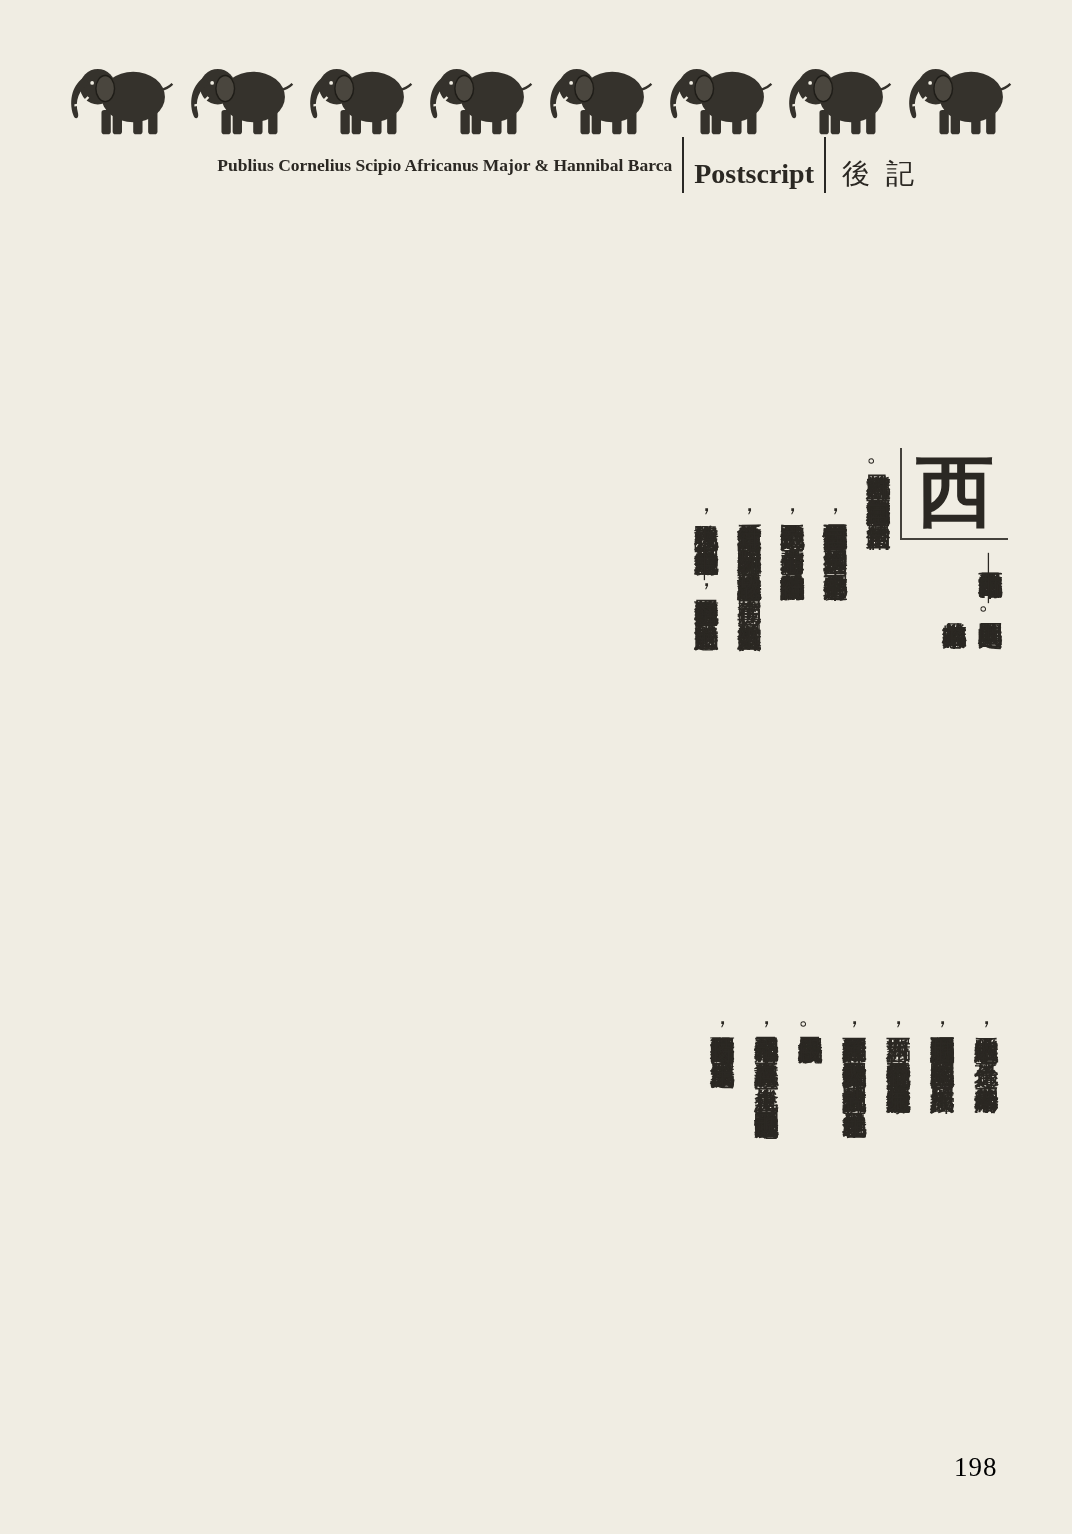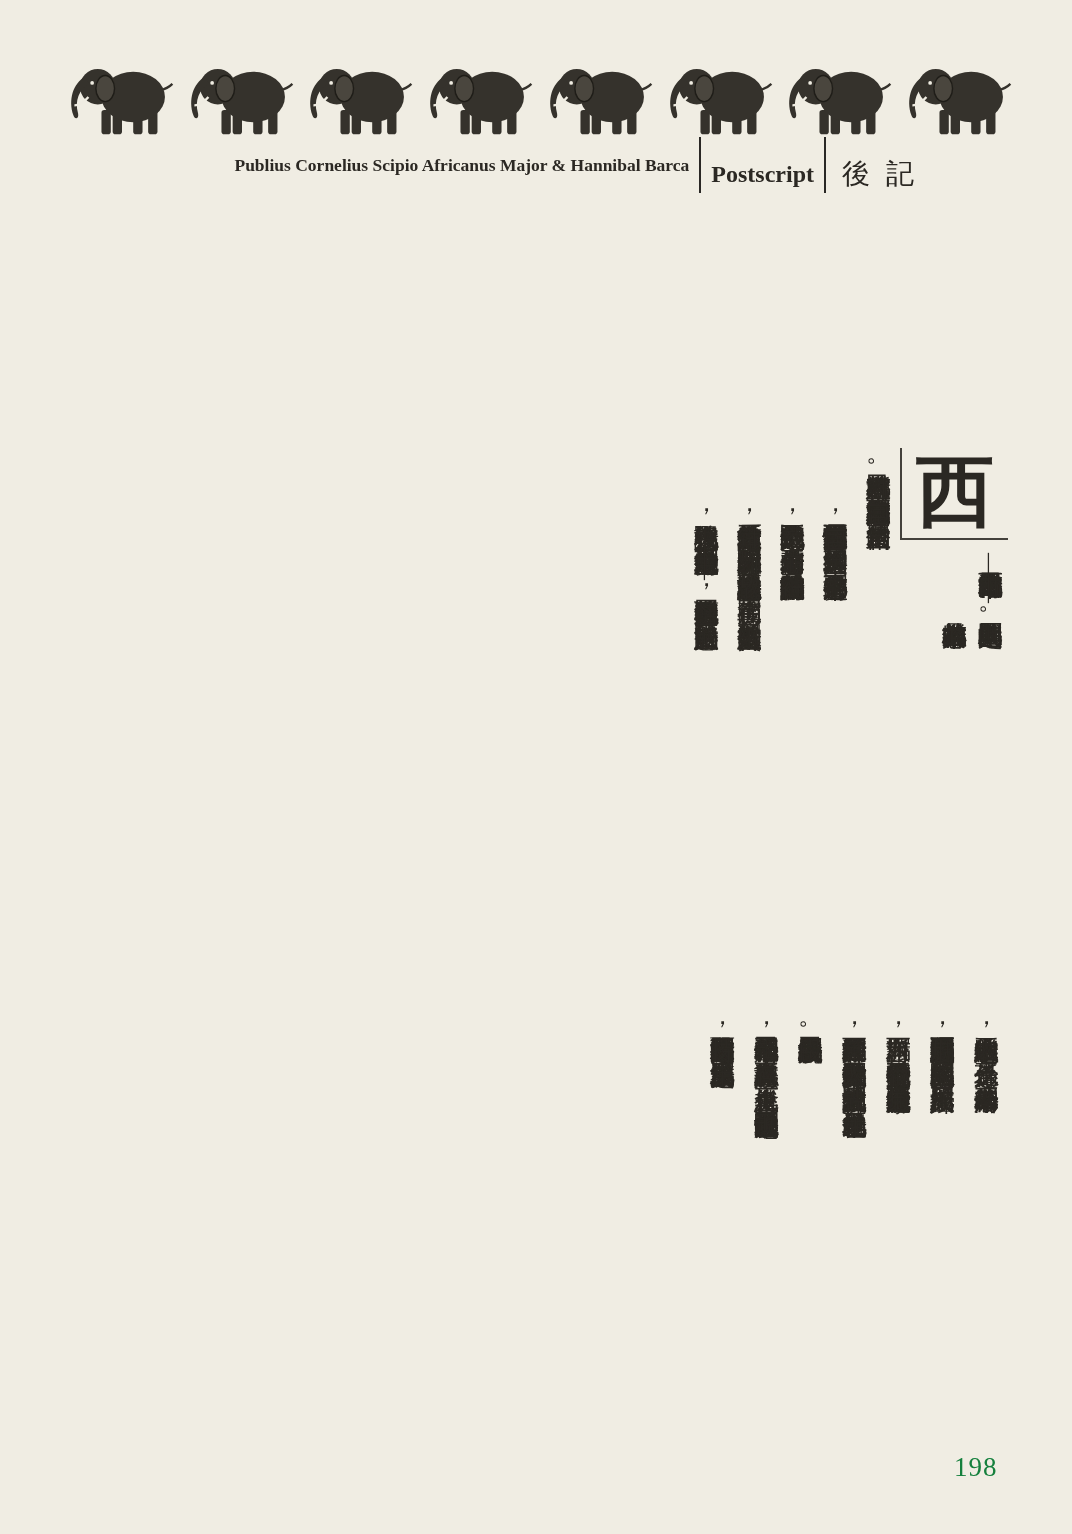--- a/index.html
+++ b/index.html
@@ -16,21 +16,21 @@
   .frieze svg{display:block;}
   
   .hdr{
     position:absolute;top:136px;right:142px;height:58px;
     display:flex;justify-content:flex-end;align-items:center;
   }
   .hdr-en{text-align:right;white-space:nowrap;}
   .hdr-series{font-size:17.5px;font-weight:bold;line-height:24px;}
   .hdr-vol{font-size:21px;font-weight:bold;line-height:27px;}
   .hdr-bar{width:2px;background:#2a2825;margin:0 10px;height:56px;}
-  .hdr-post{font-size:24px;font-weight:bold;line-height:24px;margin-top:17px;white-space:nowrap;}
+  .hdr-post{font-size:28px;font-weight:bold;line-height:24px;margin-top:17px;white-space:nowrap;}
   .hdr-cjk{font-size:28px;letter-spacing:16px;margin-top:18px;padding-left:6px;white-space:nowrap;}
   
   .vtext{
     writing-mode:vertical-rl;text-orientation:mixed;
     font-size:25px;color:#2b2823;text-align:start;
   }
   .vtext p{margin:0;padding:0;}
   .ind{text-indent:2em;}
   .intro{position:absolute;top:553px;right:64px;height:380px;line-height:36px;}
   .umain{position:absolute;top:455px;right:172px;height:478px;line-height:43px;}
@@ -38,21 +38,21 @@
   
   .dropcap{
     position:absolute;top:448px;right:64px;width:106px;height:90px;
     border-left:2px solid #44413b;border-bottom:2px solid #44413b;
     font-size:78px;line-height:88px;font-weight:bold;text-align:center;
     writing-mode:horizontal-tb;
   }
   
   .pagenum{
     position:absolute;top:1452px;left:954px;
-    font-size:27px;color:#15803d;letter-spacing:1px;
+    font-size:27px;color:#000000;letter-spacing:1px;
   }
 </style>
 </head>
 <body>
 
 <main>
 
   <div class="frieze">
     <svg width="112" height="84" viewBox="0 0 120 86">
         <g fill="#35322c" stroke="none">

